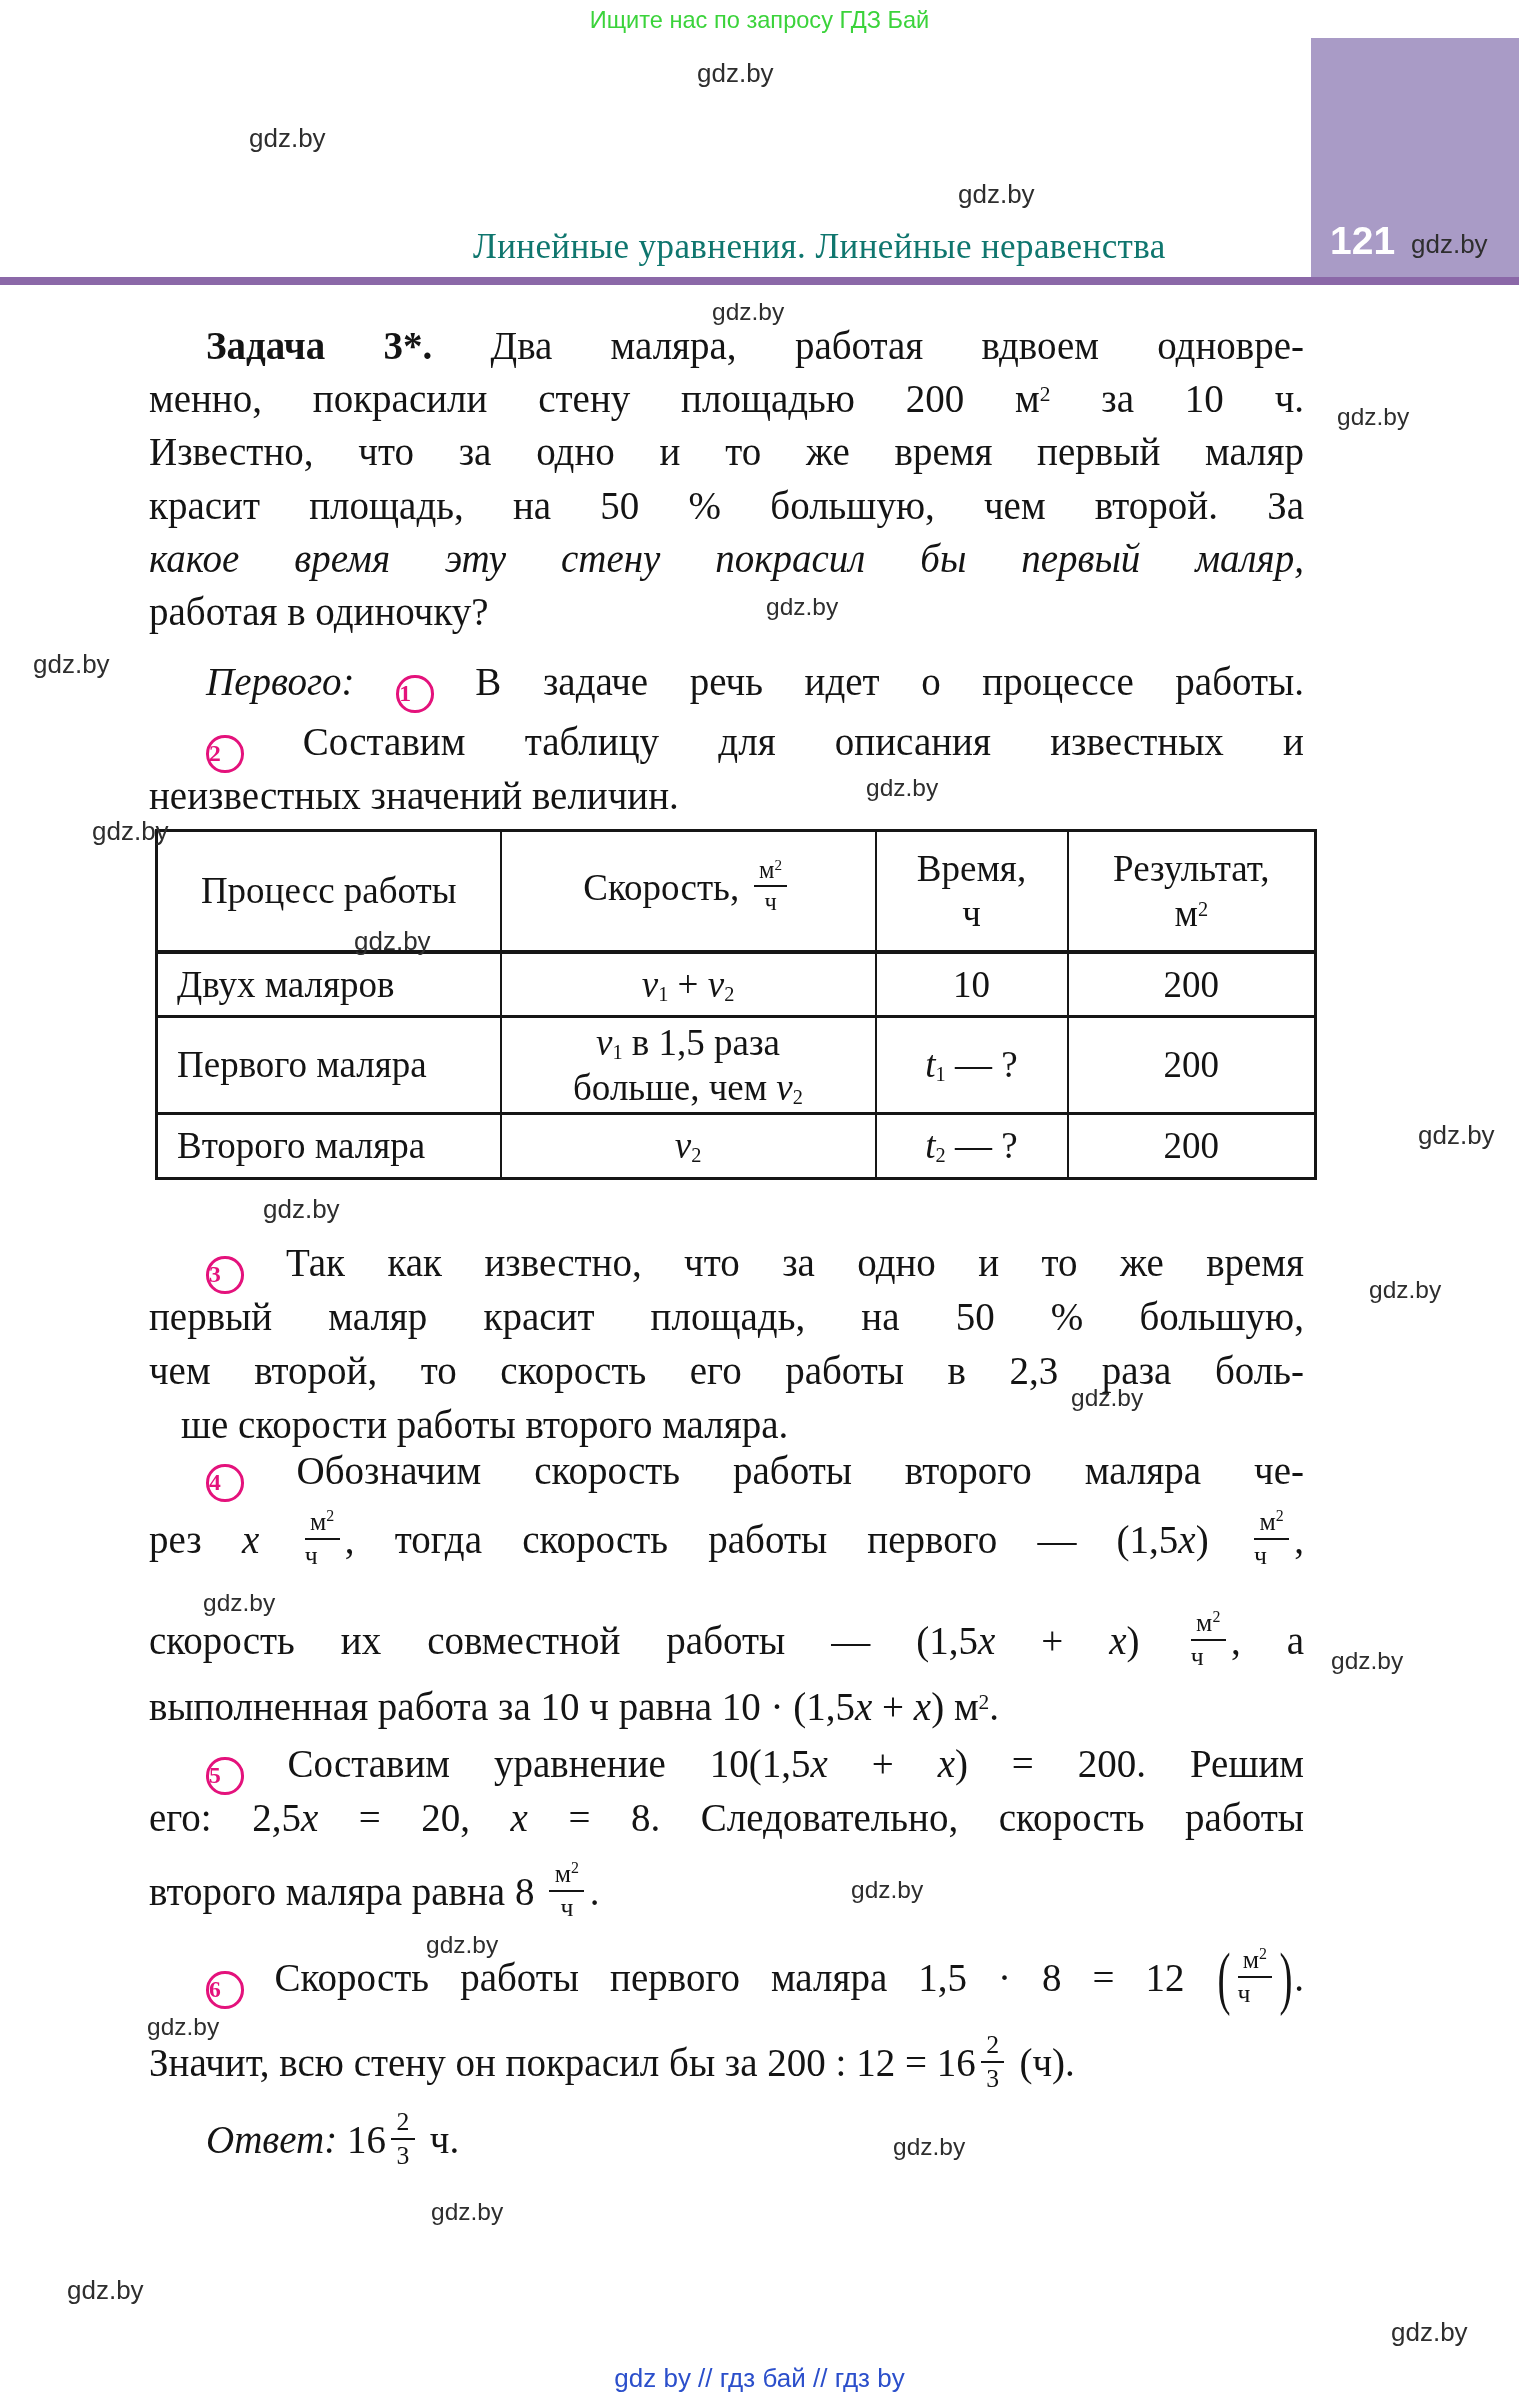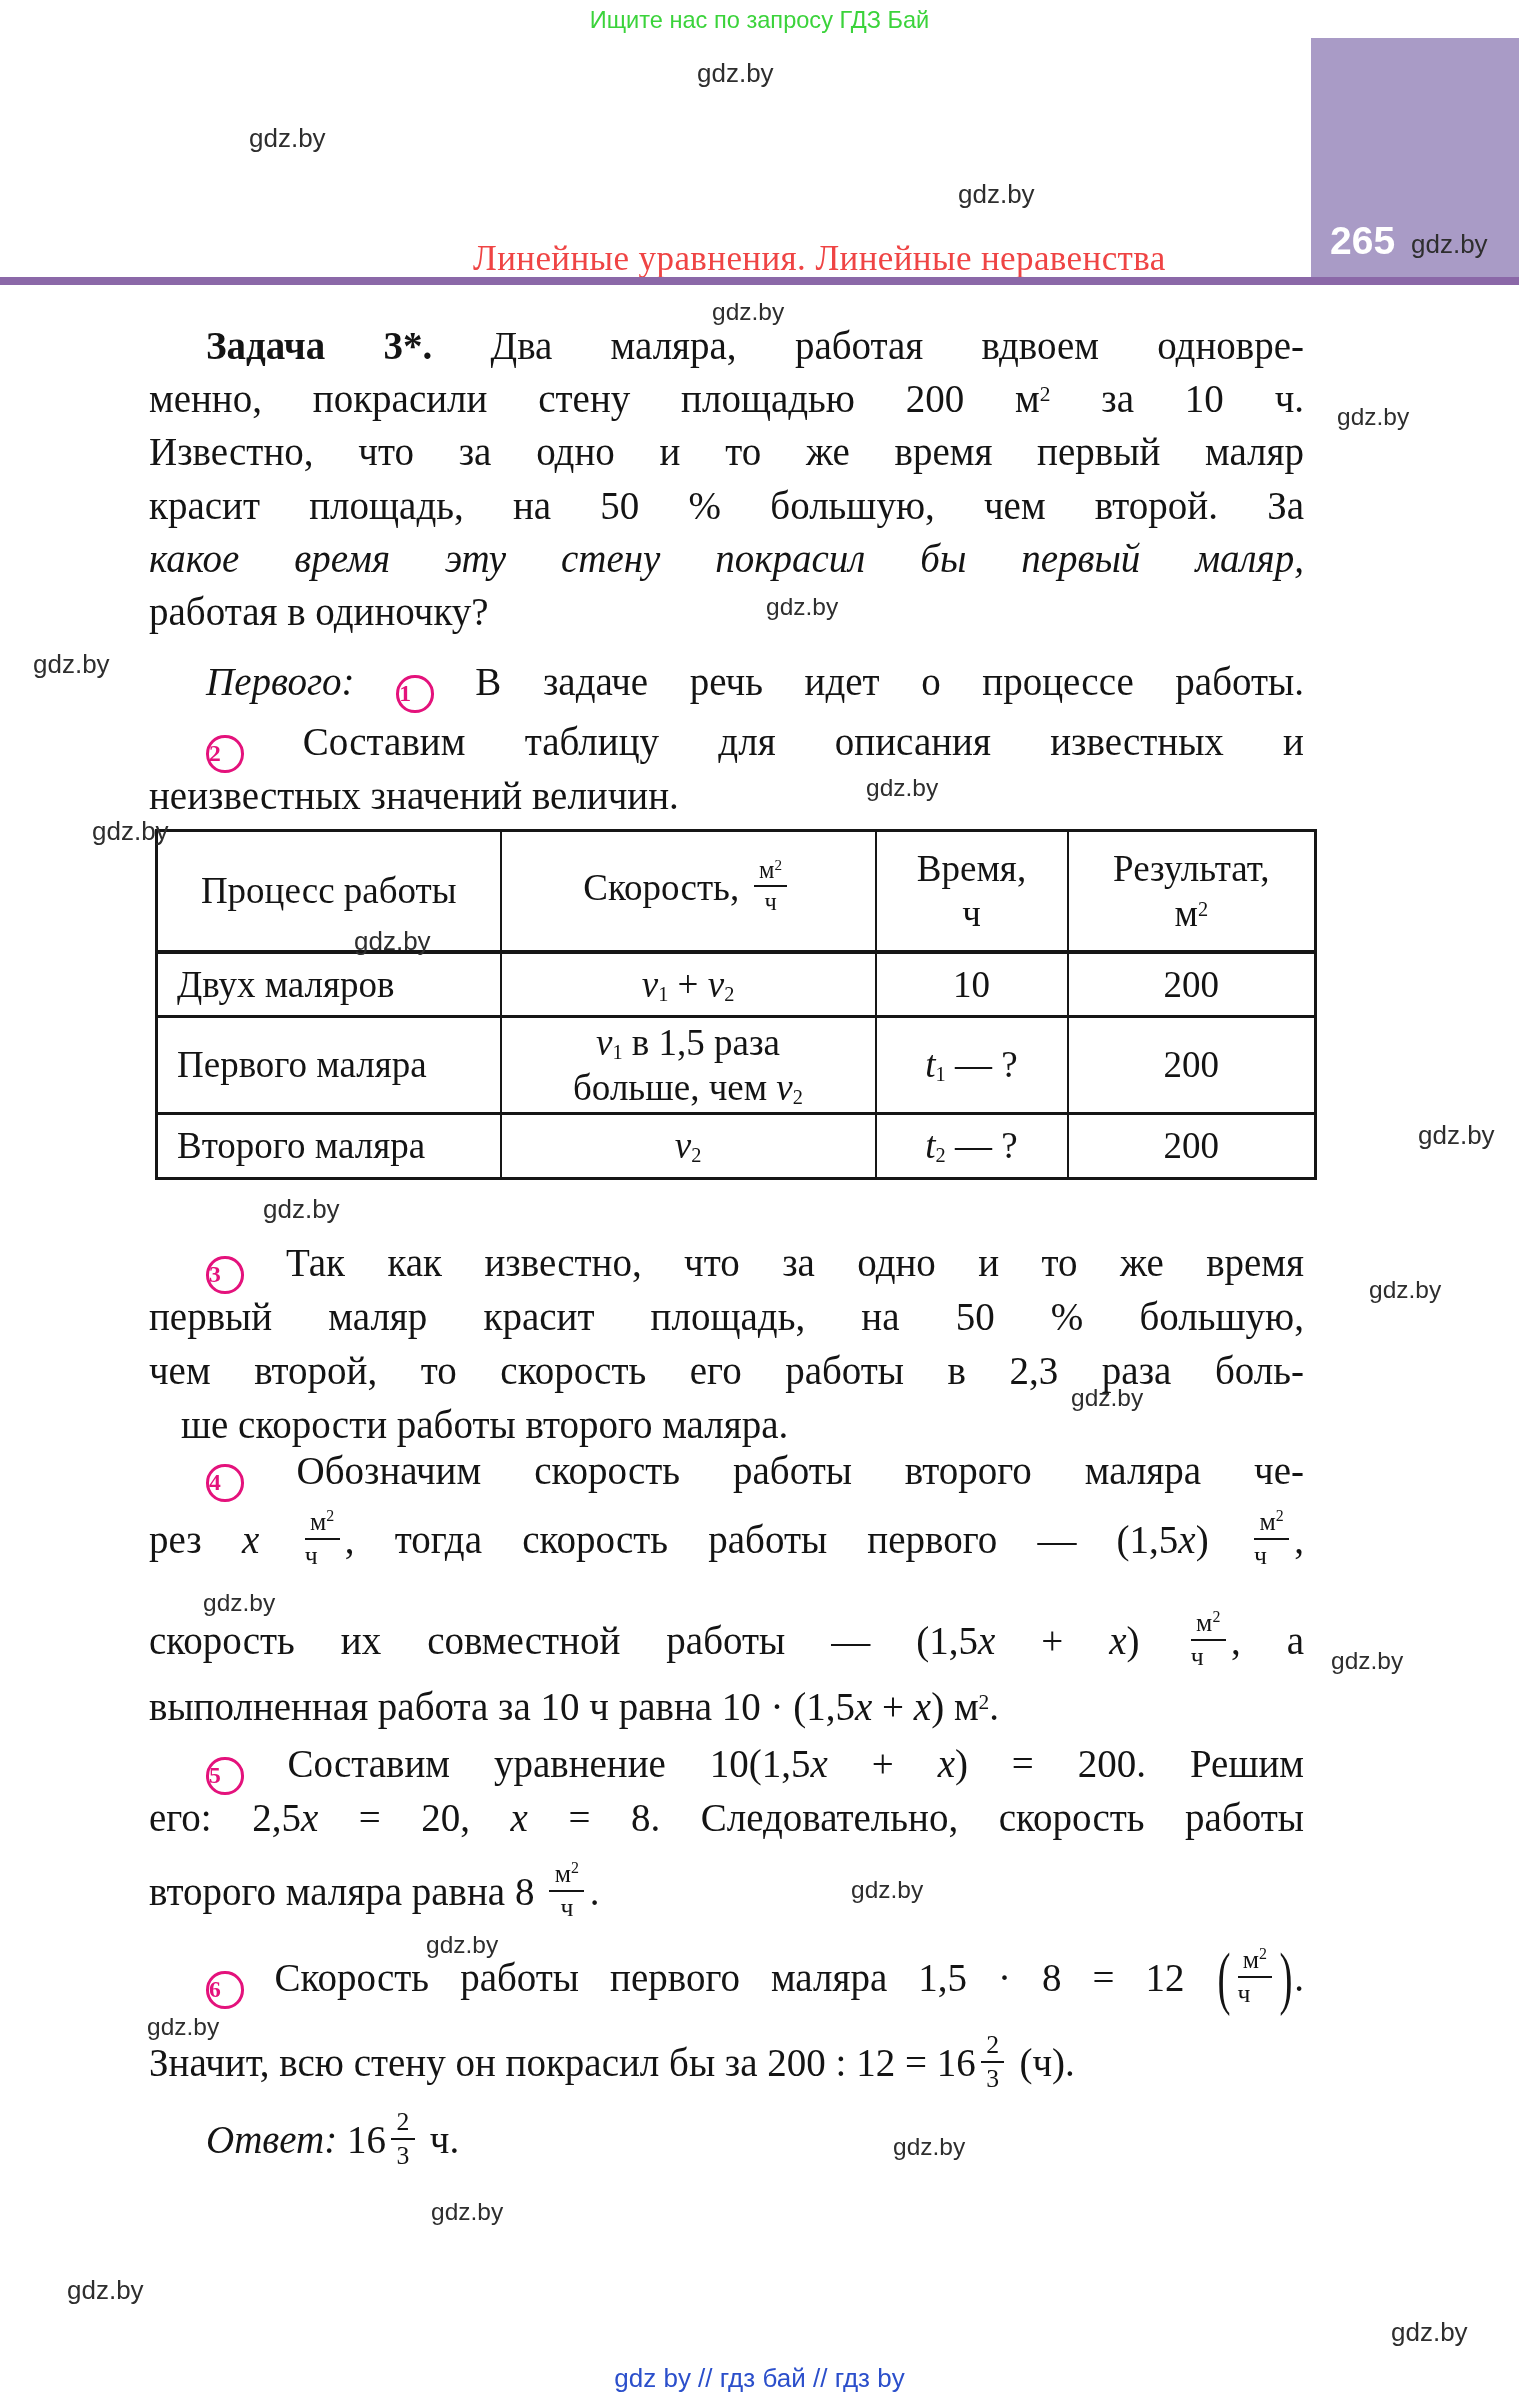--- a/index.html
+++ b/index.html
@@ -1,20 +1,20 @@
 <!DOCTYPE html>
 <html style="font-size:14px"><head>
 <meta charset="utf-8">
 <style>
   html,body{margin:0;padding:0;background:#e8e8e8;}
   .page{position:relative;width:1519px;height:2401px;background:#ffffff;overflow:hidden;
         font-family:"Liberation Serif",serif;color:#141414;margin:0 auto;}
   .banner{position:absolute;top:7px;left:0;right:0;text-align:center;
           font-family:"Liberation Sans",sans-serif;font-size:23.6px;color:#3bd33b;}
-  .run-title{position:absolute;left:473px;top:239px;font-size:35px;letter-spacing:0.4px;color:#ef4444;white-space:nowrap;}
+  .run-title{position:absolute;left:473px;top:227px;font-size:35px;letter-spacing:0.4px;color:#0f766e;white-space:nowrap;}
   .pblock{position:absolute;left:1311px;top:38px;width:208px;height:239px;background:#a99bc6;}
   .pnum{position:absolute;left:1330px;top:219px;font-family:"Liberation Sans",sans-serif;
         font-weight:bold;font-size:39px;color:#ffffff;}
   .rule{position:absolute;left:0;top:277px;width:1519px;height:7.9px;background:#8b68a8;}
 
   .line{position:absolute;left:149px;width:1155px;font-size:39px;line-height:53px;box-sizing:border-box;white-space:normal;}
   .line.just{text-align:justify;text-align-last:justify;}
   .line.ind{padding-left:57px;}
 
   .cnum{display:inline-block;width:31.5px;height:31.5px;border:3.5px solid #e4127c;border-radius:50%;
@@ -46,21 +46,21 @@
   .flink{color:#2b4fcb;cursor:pointer;}
 </style>
 </head>
 <body>
 
 <div class="page">
   <div class="banner">Ищите нас по запросу ГДЗ Бай</div>
 
   <div class="run-title">Линейные уравнения. Линейные неравенства</div>
   <div class="pblock"></div>
-  <div class="pnum">265</div>
+  <div class="pnum">121</div>
   <div class="rule"></div>
 
   <div id="content">
       <div class="line just ind" style="top: 319px;"><b>Задача 3*.</b> Два маляра, работая вдвоем одновре-</div>
       <div class="line just" style="top: 372px;">менно, покрасили стену площадью 200 м<sup>2</sup> за 10 ч.</div>
       <div class="line just" style="top: 425px;">Известно, что за одно и то же время первый маляр</div>
       <div class="line just" style="top: 479px;">красит площадь, на 50 % большую, чем второй. За</div>
       <div class="line just" style="top: 532px; font-style: italic;">какое время эту стену покрасил бы первый маляр,</div>
       <div class="line" style="top: 585px;">работая в одиночку?</div>
       <div class="line just ind" style="top: 655px;"><i>Первого:</i> <span class="cnum">1</span> В задаче речь идет о процессе работы.</div>

